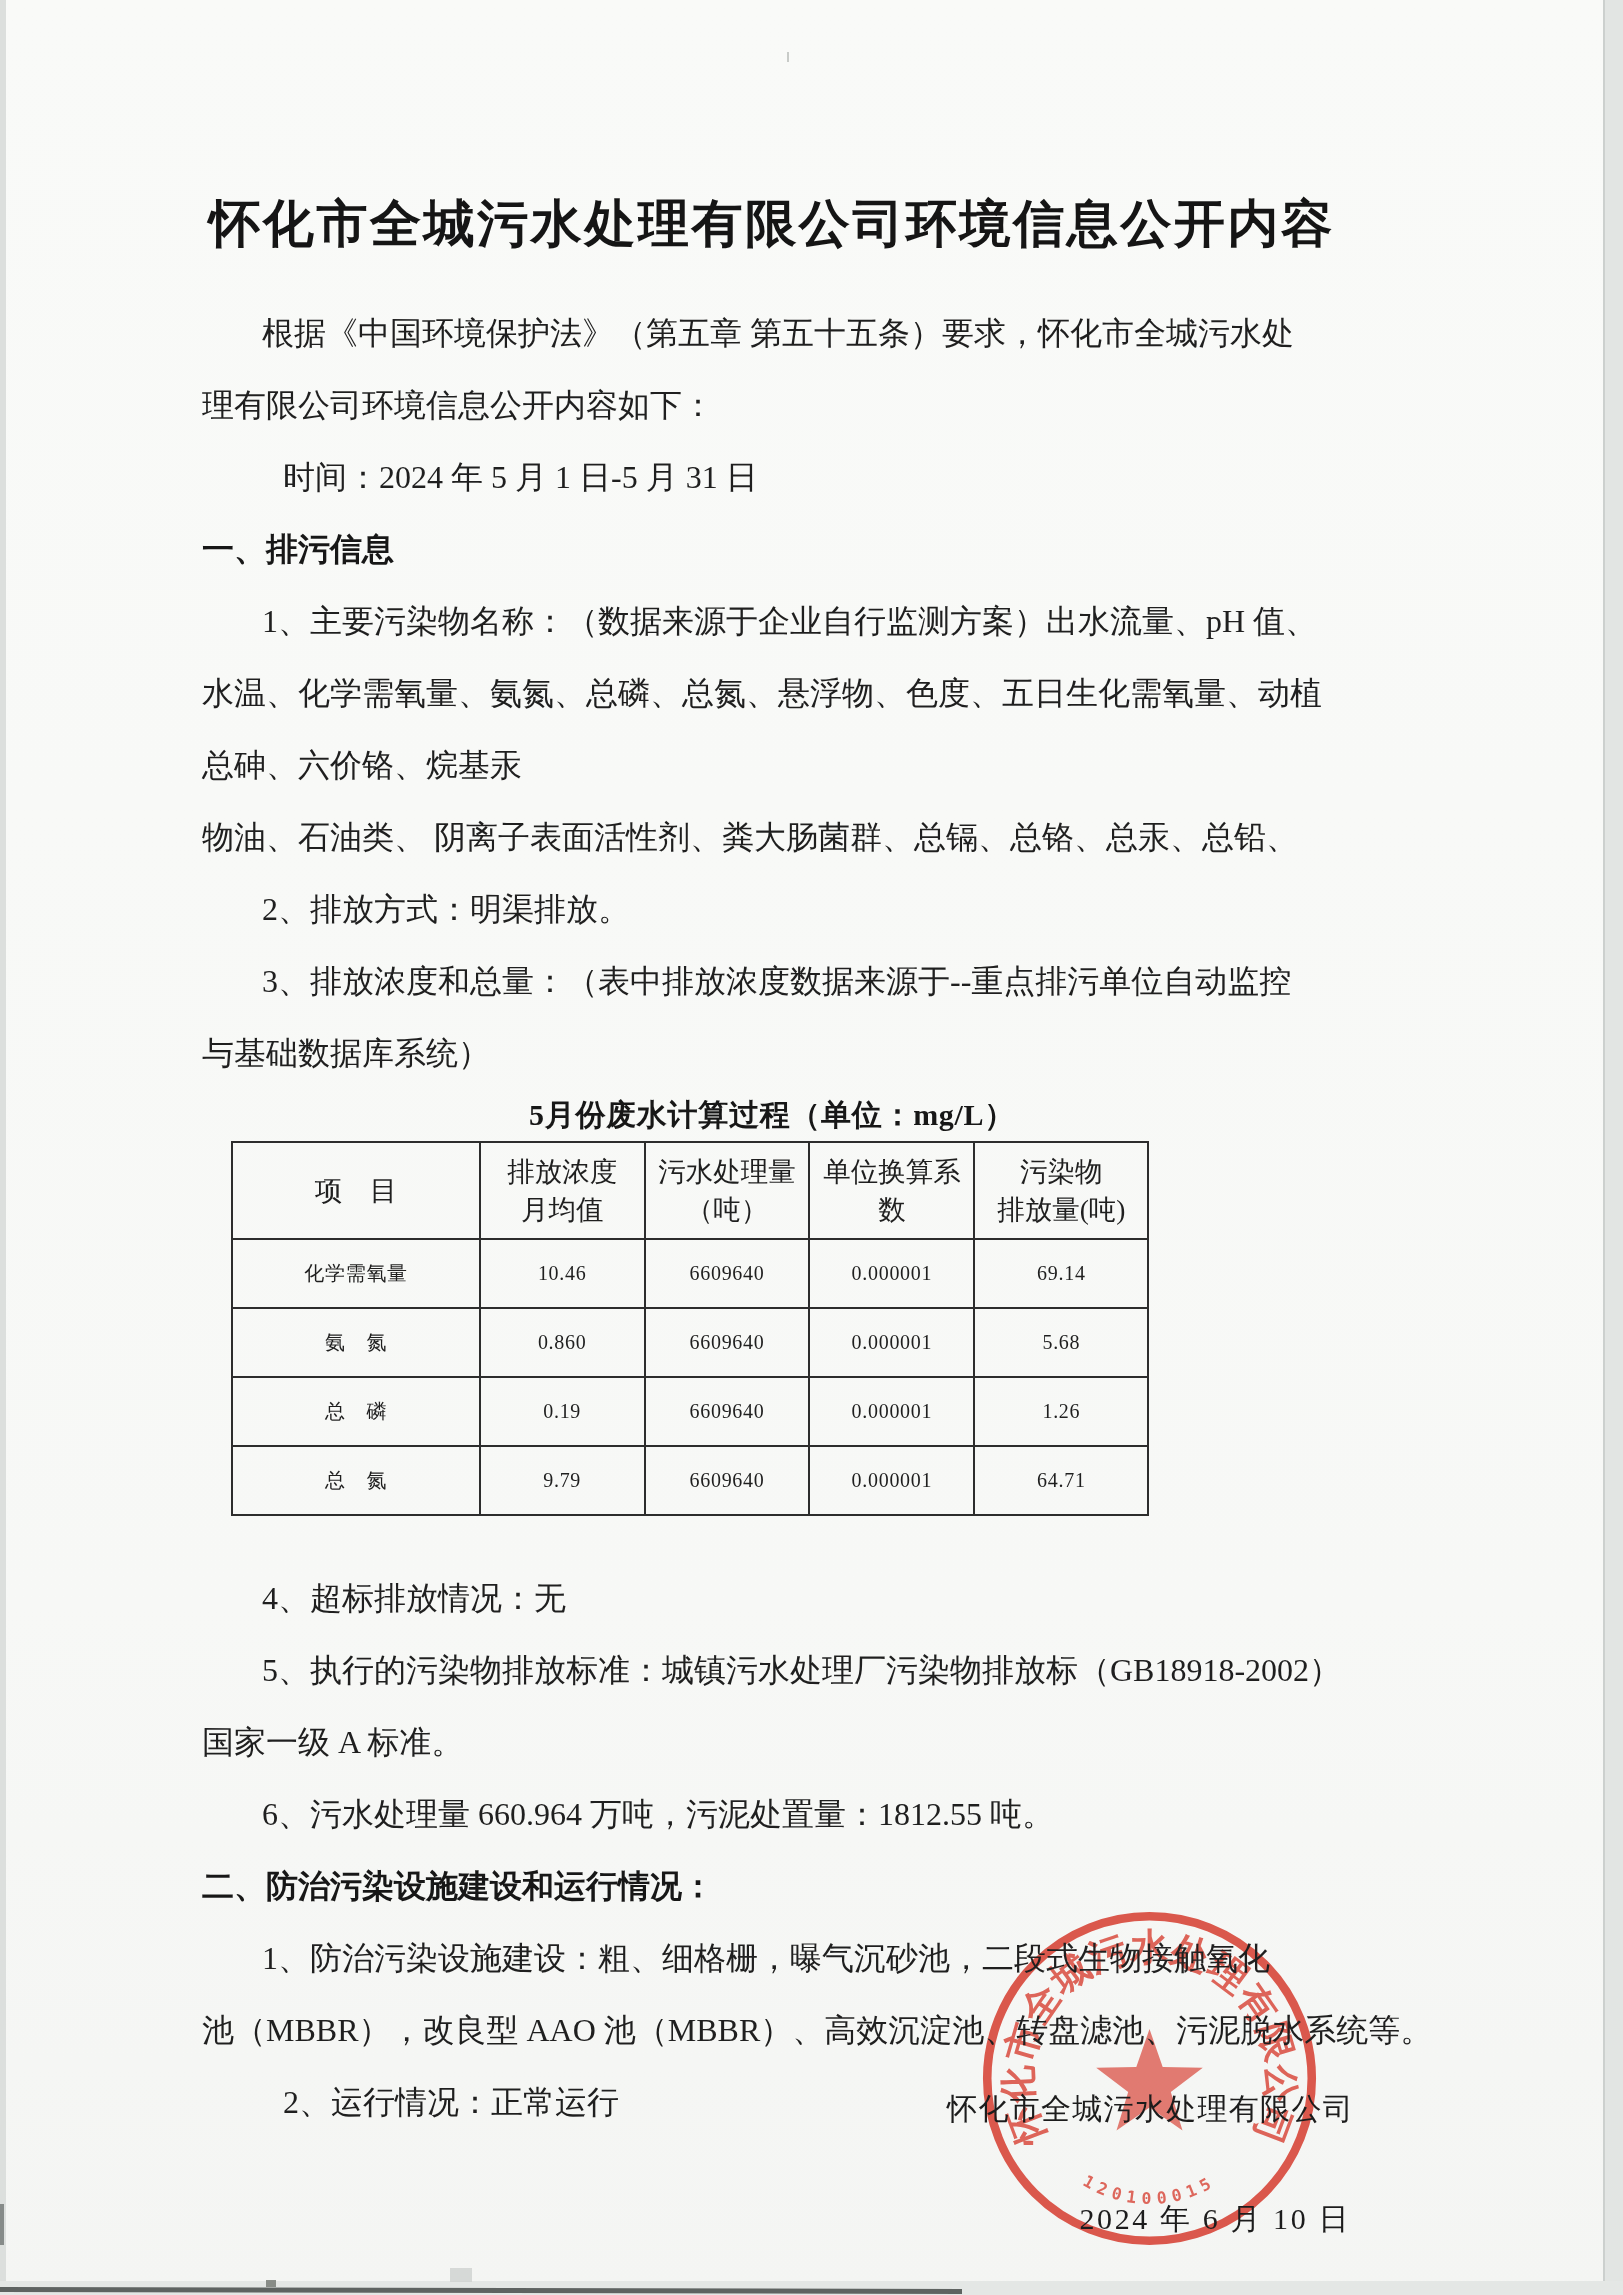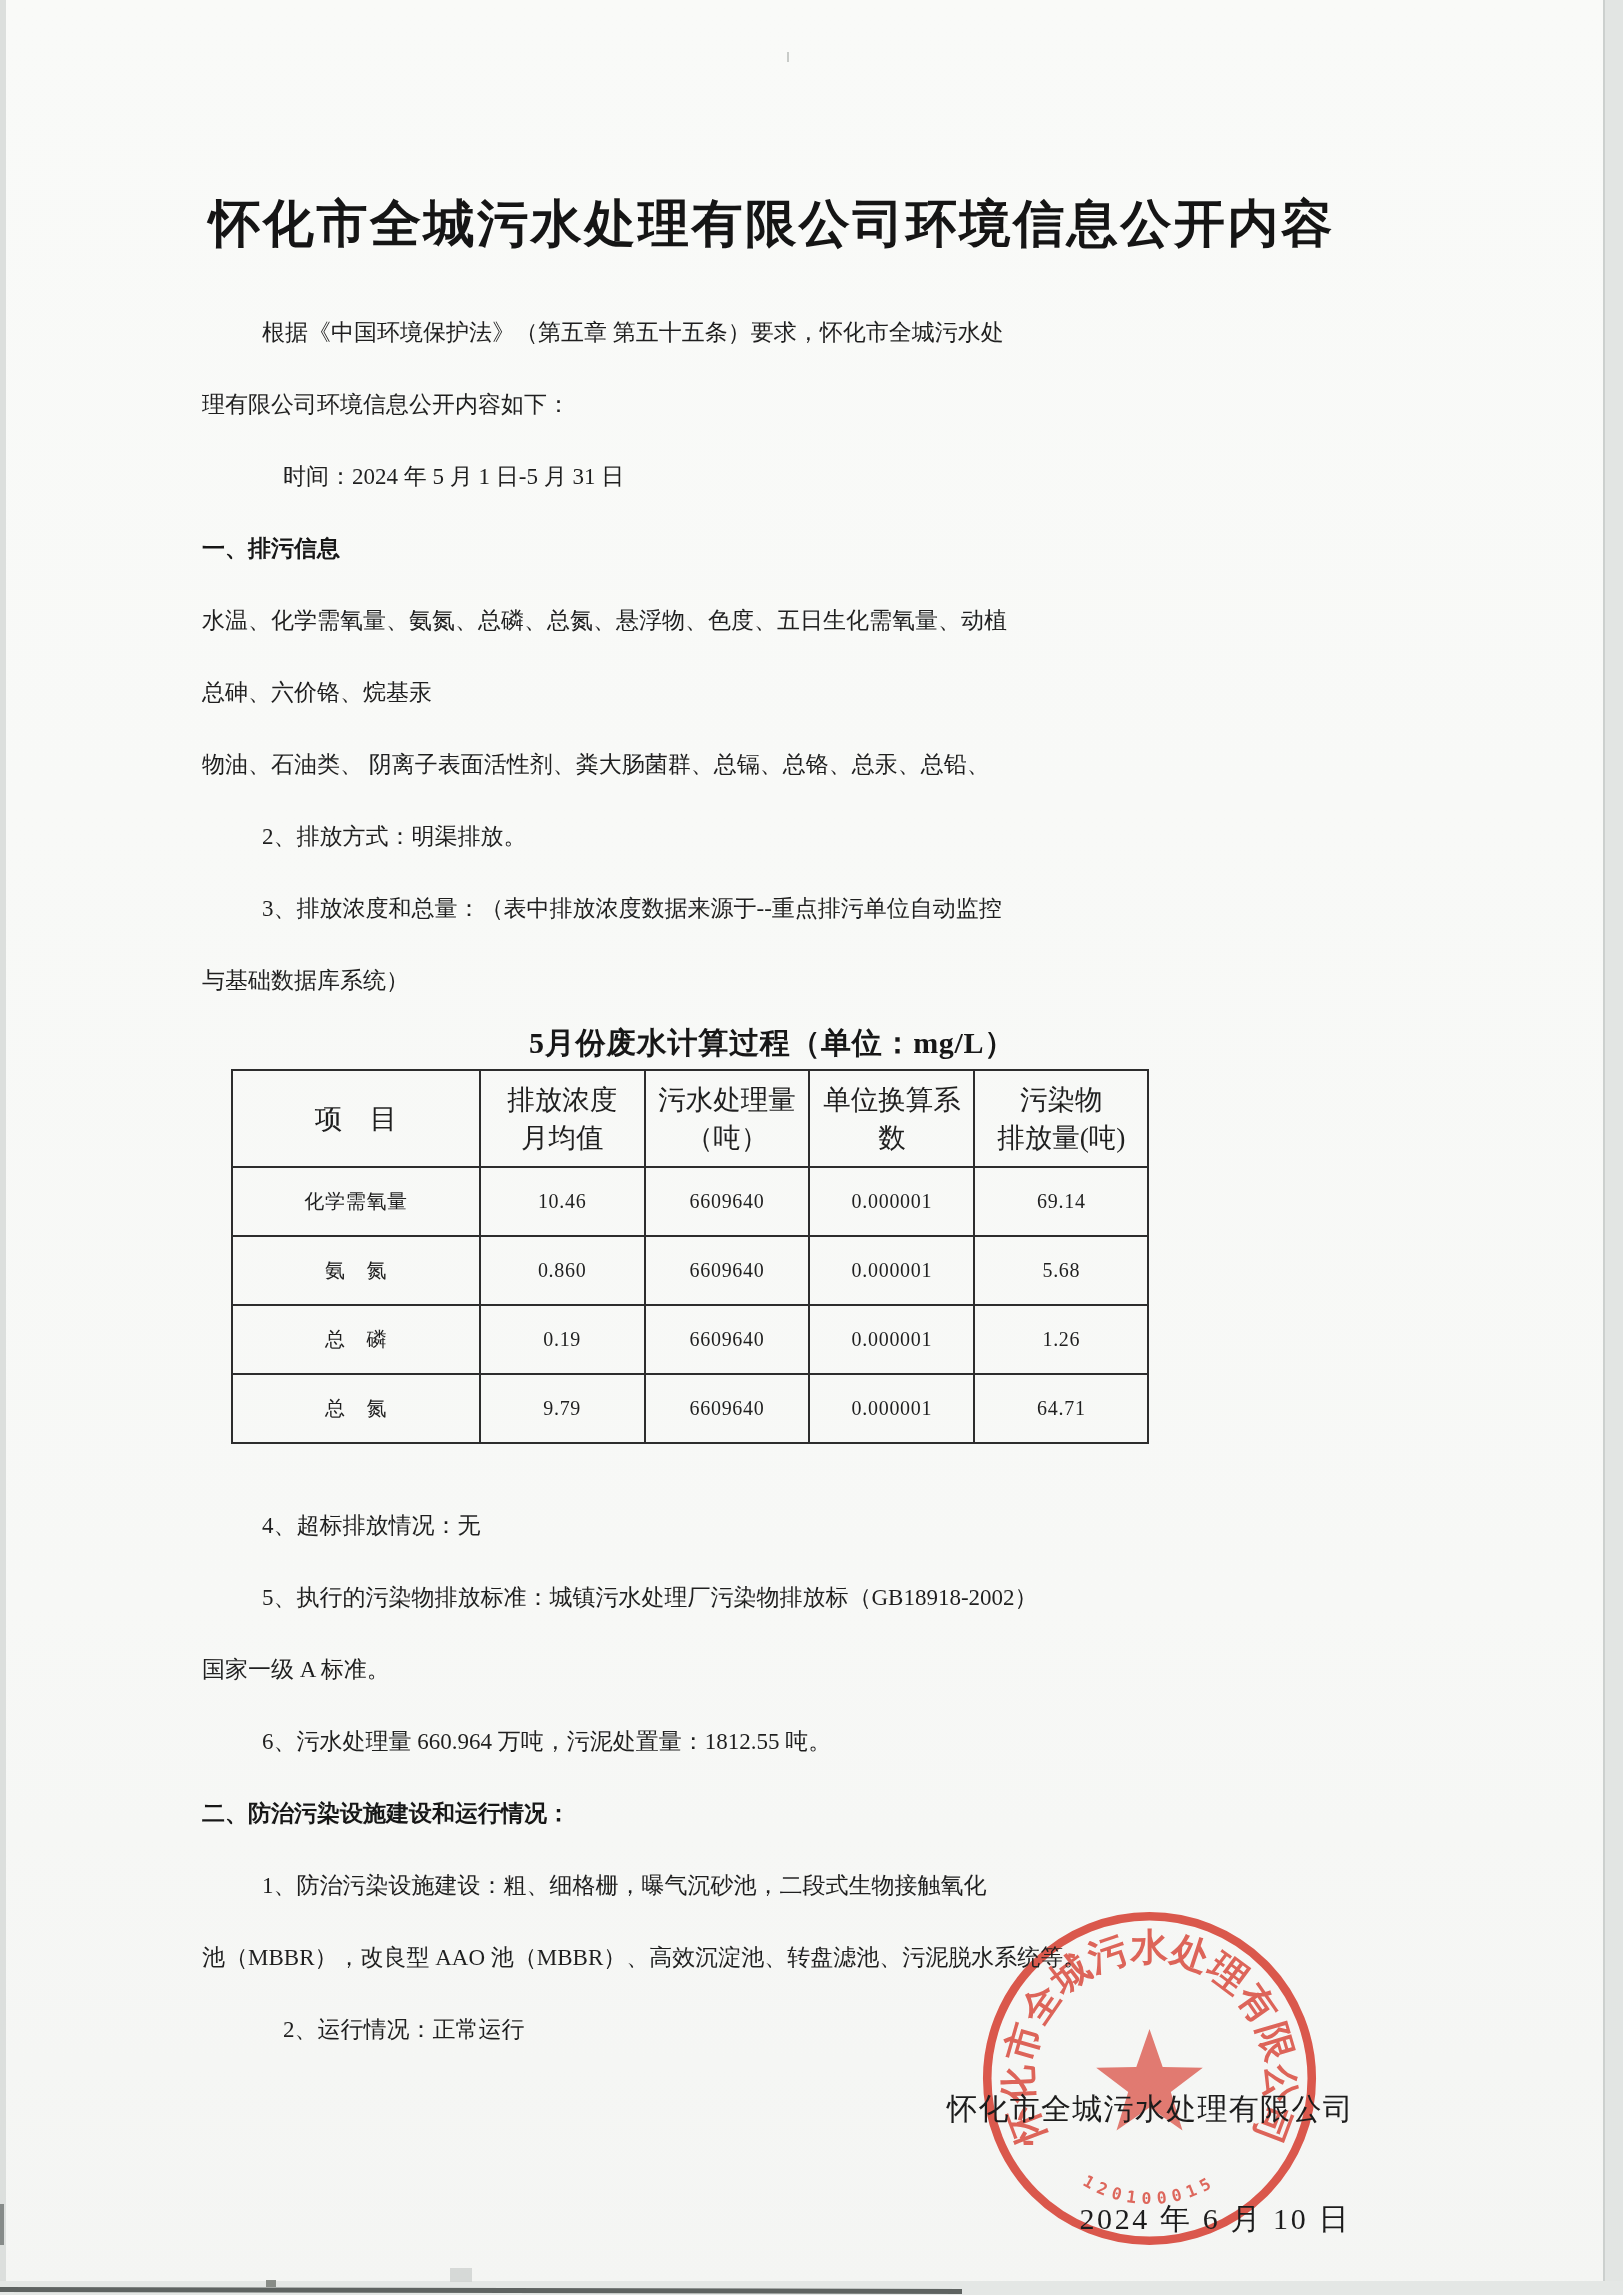--- a/index.html
+++ b/index.html
@@ -23,21 +23,21 @@
   .speck-b{position:absolute;left:266px;top:2280px;width:9.8px;height:7.2px;background:#70756f;opacity:.8;z-index:0;}
   .speck-c{position:absolute;left:450px;top:2268px;width:22px;height:14.4px;background:#ced2d0;opacity:.8;z-index:0;}
 
   
   .content{position:absolute;left:202px;top:185px;width:1140px;z-index:2;}
   .title{
     margin:0 0 33px 0;text-align:center;
     font-size:51px;font-weight:700;letter-spacing:2.6px;line-height:79px;
     color:#151515;white-space:nowrap;
   }
-  .line{margin:0;font-size:23px;line-height:72px;white-space:nowrap;color:#1f1f1f;}
+  .line{margin:0;font-size:32px;line-height:72px;white-space:nowrap;color:#1f1f1f;}
   .indent2{padding-left:60px;}
   .indent25{padding-left:81px;}
   .bold{font-weight:700;color:#171717;}
   .caption{
     margin:0;text-align:center;font-size:30px;font-weight:700;
     line-height:52px;letter-spacing:0.7px;color:#171717;
   }
   table.calc{
     border-collapse:collapse;table-layout:fixed;
     margin-left:29.4px;width:918px;margin-bottom:46px;
@@ -91,20 +91,21 @@
 
   <div class="content">
 
     <h1 class="title">怀化市全城污水处理有限公司环境信息公开内容</h1>
 
     <p class="line indent2">根据《中国环境保护法》（第五章 第五十五条）要求，怀化市全城污水处</p>
     <p class="line">理有限公司环境信息公开内容如下：</p>
     <p class="line indent25">时间：2024 年 5 月 1 日-5 月 31 日</p>
 
     <p class="line bold">一、排污信息</p>
+    <p class="line indent2">1、主要污染物名称：（数据来源于企业自行监测方案）出水流量、pH 值、</p>
     <p class="line">水温、化学需氧量、氨氮、总磷、总氮、悬浮物、色度、五日生化需氧量、动植</p>
     <p class="line">总砷、六价铬、烷基汞</p>
     <p class="line">物油、石油类、 阴离子表面活性剂、粪大肠菌群、总镉、总铬、总汞、总铅、</p>
     <p class="line indent2">2、排放方式：明渠排放。</p>
     <p class="line indent2">3、排放浓度和总量：（表中排放浓度数据来源于--重点排污单位自动监控</p>
     <p class="line">与基础数据库系统）</p>
 
     <p class="caption">5月份废水计算过程（单位：mg/L）</p>
 
     <table class="calc">

